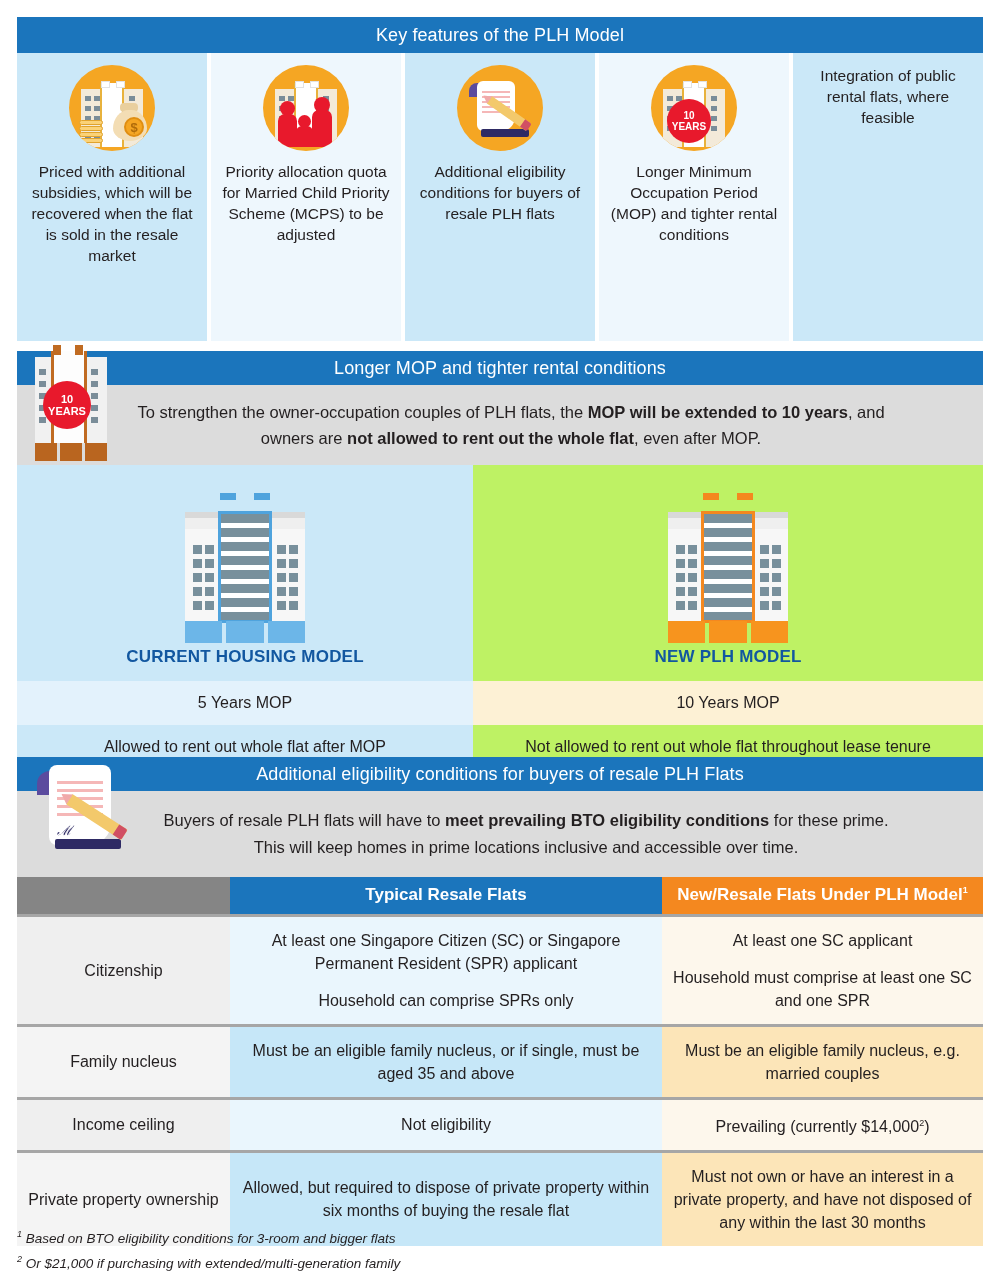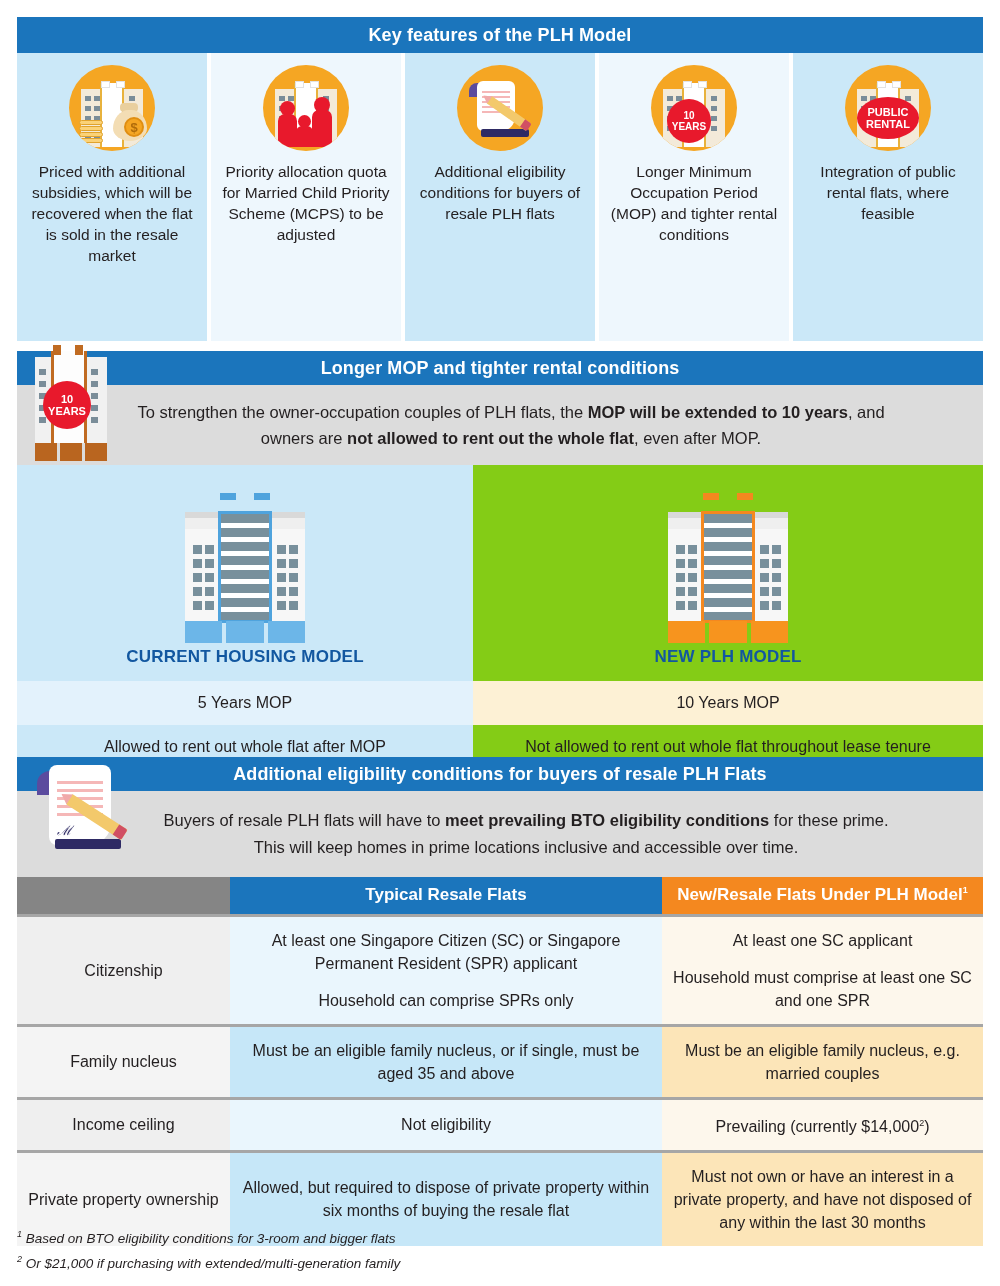--- a/index.html
+++ b/index.html
@@ -9,21 +9,21 @@
     font-family: "Liberation Sans", sans-serif;
     color: #231f20;
     overflow: hidden;
   }
   .page { position: relative; width: 1000px; height: 1286px; }
 
   
   .banner {
     background: #1b75bc;
     color: #ffffff;
-    font-weight: bold;
+    font-weight: normal;
     font-size: 18px;
     text-align: center;
     line-height: 36px;
     height: 36px;
     letter-spacing: .1px;
   }
 
   
   .sec1 { position: absolute; left: 17px; top: 17px; width: 966px; }
   .feat-row { display: flex; height: 288px; }
@@ -96,21 +96,21 @@
     text-align: center; font-size: 16.5px; line-height: 26px; color: #231f20;
   }
   .sec2-cols { display: flex; }
   .sec2-col { flex: 1 1 0; }
   .sec2-col.left  { flex: 0 0 456px; }
   .sec2-col.right { flex: 1 1 auto; }
   .illo-wrap { height: 182px; display: flex; align-items: flex-end; justify-content: center; padding-bottom: 4px; }
   .col-title { text-align: center; font-weight: bold; font-size: 17px; color: #1257a0; letter-spacing: .2px; padding-bottom: 14px; }
   .bg-blue-1 { background: #cbe8f8; }
   .bg-blue-2 { background: #e3f2fc; }
-  .bg-org-1  { background: #84cc16; }
+  .bg-org-1  { background: #bef264; }
   .bg-org-2  { background: #fdf1d5; }
   .row-txt { text-align: center; font-size: 16px; line-height: 22px; padding: 11px 8px; }
 
   
   .bldg { position: relative; width: 120px; height: 150px; }
   .bldg .side { position: absolute; bottom: 22px; width: 120px; height: 108px; background: #f7f7f7; }
   .bldg .cap  { position: absolute; top: 19px; left: 0; width: 120px; height: 6px; background: #d9d9d9; }
   .bldg .cap2 { position: absolute; top: 25px; left: 0; width: 120px; height: 11px; background: #efefef; }
   .bldg .core { position: absolute; top: 18px; left: 33px; width: 54px; height: 112px; background: #fafafa; }
   .bldg .ant  { position: absolute; top: 0; width: 16px; height: 7px; }
@@ -270,42 +270,20 @@
           <div class="badge-red badge-10y">
             <span>10</span>
             <span>YEARS</span>
           </div>
         </div>
         <div class="feat-label">Longer Minimum Occupation Period (MOP) and tighter rental conditions</div>
       </div>
       <div class="feat-gap"></div>
 
       <div class="feat-col main">
-        <div class="icon-circle">
-          <div class="blk">
-            <div class="body"></div>
-            <div class="win" style="left:4px;bottom:46px"></div>
-              <div class="win" style="left:13px;bottom:46px"></div>
-            <div class="win" style="left:4px;bottom:36px"></div>
-              <div class="win" style="left:13px;bottom:36px"></div>
-            <div class="win" style="left:4px;bottom:26px"></div>
-              <div class="win" style="left:13px;bottom:26px"></div>
-            <div class="win" style="left:48px;bottom:46px"></div>
-              <div class="win" style="left:48px;bottom:36px"></div>
-            <div class="win" style="left:48px;bottom:26px"></div>
-              <div class="win" style="left:48px;bottom:16px"></div>
-            <div class="mid"></div>
-            <div class="roof1"></div>
-              <div class="roof2"></div>
-          </div>
-          <div class="badge-red badge-pr">
-            <span>PUBLIC</span>
-            <span>RENTAL</span>
-          </div>
-        </div>
         <div class="feat-label">Integration of public rental flats, where feasible</div>
       </div>
 
     </div>
   </div>
 
   <div class="sec2">
     <div class="banner">Longer MOP and tighter rental conditions</div>
 
     <div style="position:relative">

